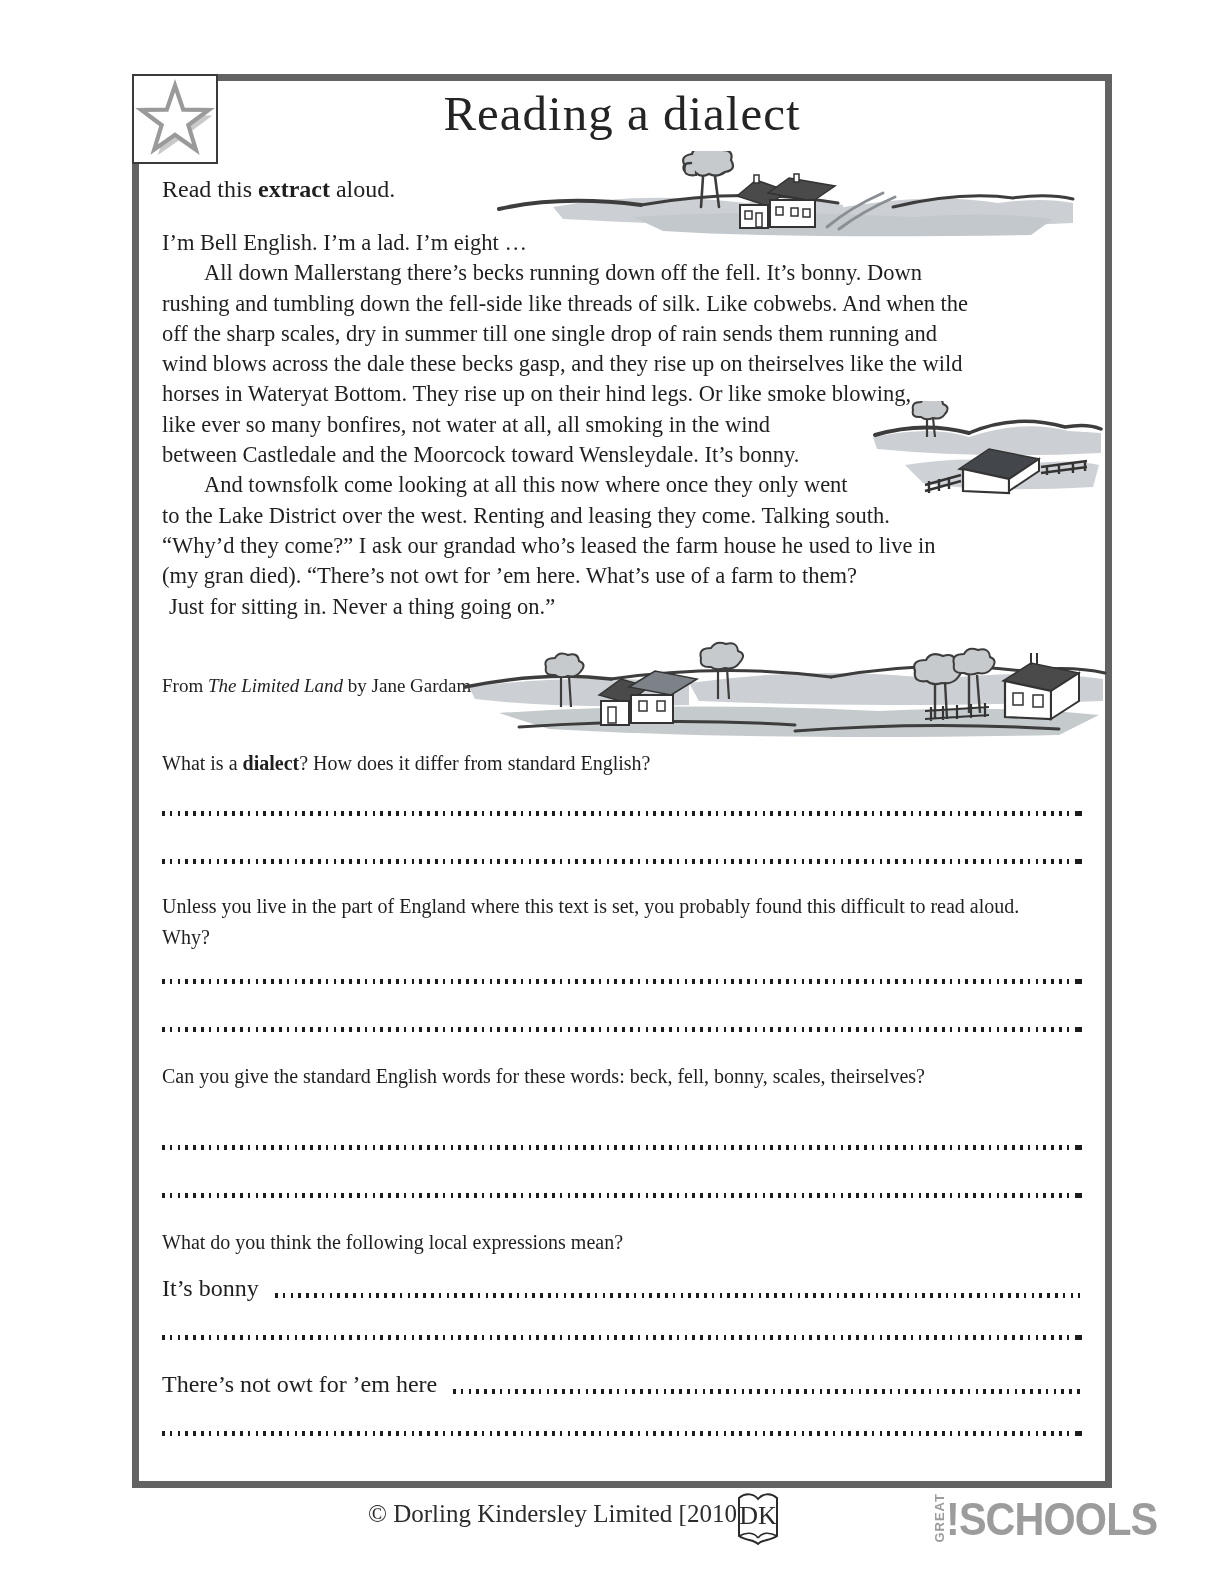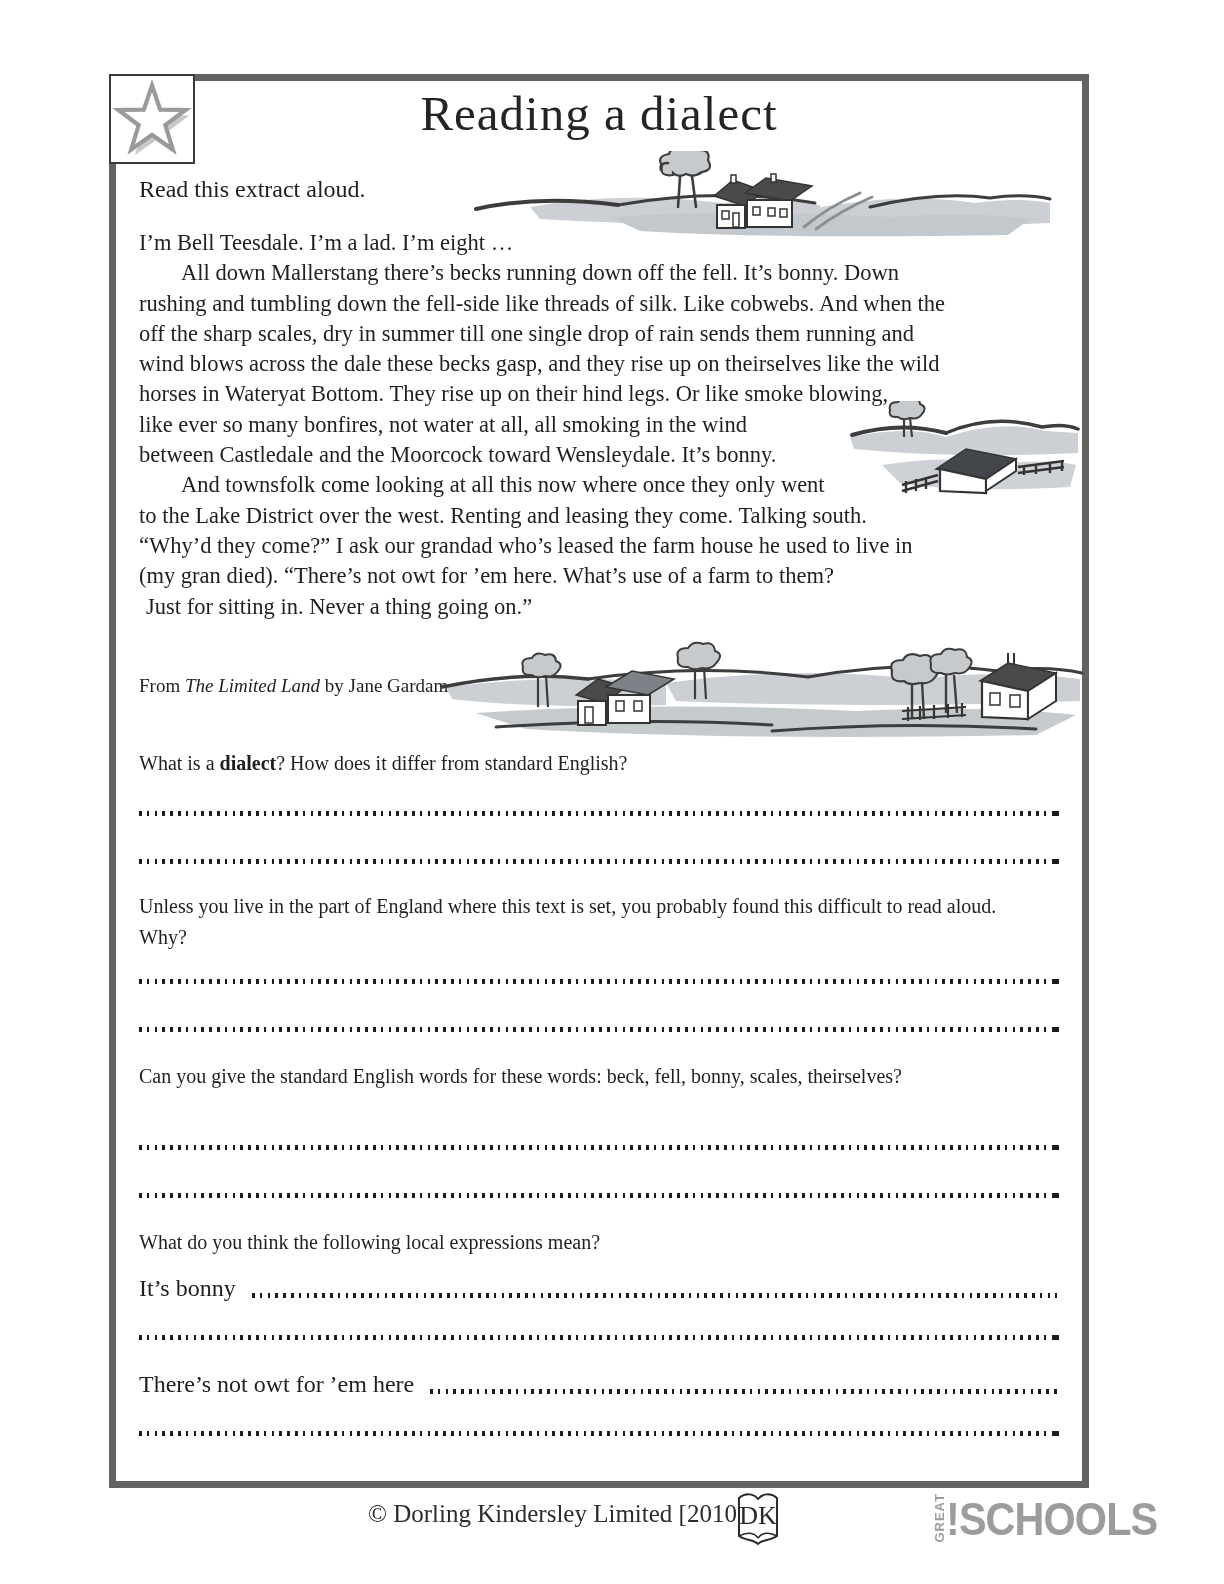--- a/index.html
+++ b/index.html
@@ -1,30 +1,30 @@
 <!DOCTYPE html>
 <html><head>
 <meta charset="utf-8">
 <style>
   html,body{margin:0;padding:0;background:#ffffff;}
   .page{position:relative;width:1224px;height:1584px;background:#fff;overflow:hidden;
         font-family:"Liberation Serif","DejaVu Serif",serif;color:#1f1f1f;}
-  .frame{position:absolute;left:109px;top:74px;width:966px;height:1400px;
+  .frame{position:absolute;left:132px;top:74px;width:966px;height:1400px;
          border:7px solid #636363;background:#fff;}
   .frame-inner{position:absolute;left:0;top:0;width:100%;height:100%;}
 
   .star-box{position:absolute;left:-7px;top:-7px;width:86px;height:90px;
             background:#fff;border:2px solid #3a3a3a;box-sizing:border-box;}
   .star-box svg{display:block;width:100%;height:100%;}
 
   .title{position:absolute;left:0;top:4px;width:100%;margin:0;text-align:center;
          font-size:49px;font-weight:400;letter-spacing:1px;color:#242424;}
 
   .instruction{position:absolute;left:23px;top:95px;font-size:24px;}
-  .instruction b{font-weight:400;}
+  .instruction b{font-weight:700;}
 
   .illus{position:absolute;}
 
   .passage{position:absolute;left:23px;top:147px;width:930px;font-size:22.5px;}
   .passage .pline{white-space:nowrap;height:30.3px;line-height:30.3px;}
   .passage .ind{padding-left:42px;}
   .passage .tiny-ind{padding-left:7px;}
 
   .attribution{position:absolute;left:23px;top:594px;font-size:19px;}
   .attribution i{font-style:italic;}
@@ -91,21 +91,21 @@
         <rect x="303" y="23" width="5" height="8" fill="#fff" stroke="#333" stroke-width="1.5"></rect>
         <rect x="254" y="60" width="7" height="8" fill="none" stroke="#333" stroke-width="1.5"></rect>
         <rect x="265" y="62" width="6" height="14" fill="none" stroke="#333" stroke-width="1.5"></rect>
         <rect x="285" y="56" width="7" height="8" fill="none" stroke="#333" stroke-width="1.5"></rect>
         <rect x="300" y="57" width="7" height="8" fill="none" stroke="#333" stroke-width="1.5"></rect>
         <rect x="312" y="58" width="7" height="8" fill="none" stroke="#333" stroke-width="1.5"></rect>
         <path d="M336 76 Q360 56 392 42 M348 78 Q372 60 404 46" stroke="#8a8f94" stroke-width="3" fill="none" stroke-linecap="round"></path>
       </svg>
 
       <div class="passage">
-        <div class="pline">I’m Bell Teesdale. I’m a lad. I’m eight …</div>
+        <div class="pline">I’m Bell English. I’m a lad. I’m eight …</div>
         <div class="pline ind">All down Mallerstang there’s becks running down off the fell. It’s bonny. Down</div>
         <div class="pline">rushing and tumbling down the fell-side like threads of silk. Like cobwebs. And when the</div>
         <div class="pline">off the sharp scales, dry in summer till one single drop of rain sends them running and</div>
         <div class="pline">wind blows across the dale these becks gasp, and they rise up on theirselves like the wild</div>
         <div class="pline">horses in Wateryat Bottom. They rise up on their hind legs. Or like smoke blowing,</div>
         <div class="pline">like ever so many bonfires, not water at all, all smoking in the wind</div>
         <div class="pline">between Castledale and the Moorcock toward Wensleydale. It’s bonny.</div>
         <div class="pline ind">And townsfolk come looking at all this now where once they only went</div>
         <div class="pline">to the Lake District over the west. Renting and leasing they come. Talking south.</div>
         <div class="pline">“Why’d they come?” I ask our grandad who’s leased the farm house he used to live in</div>

